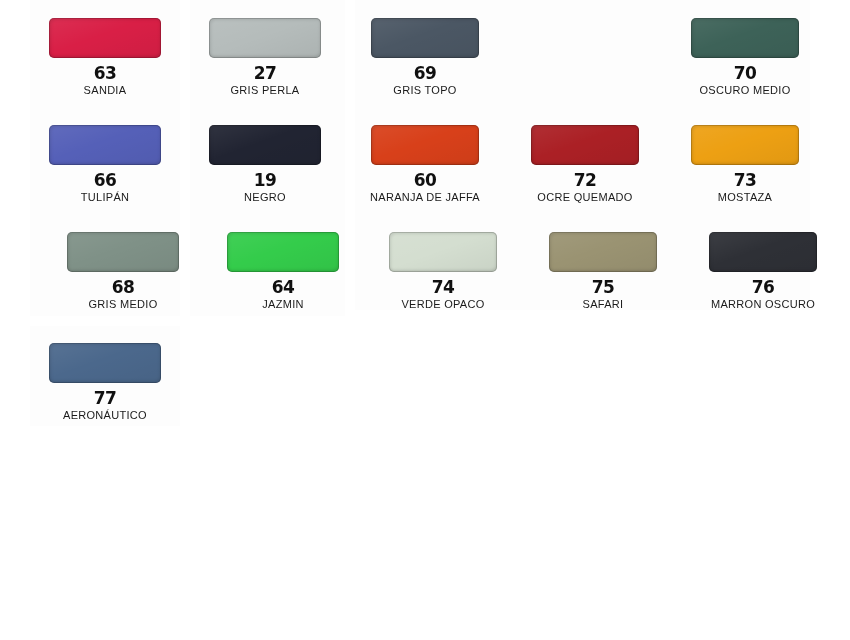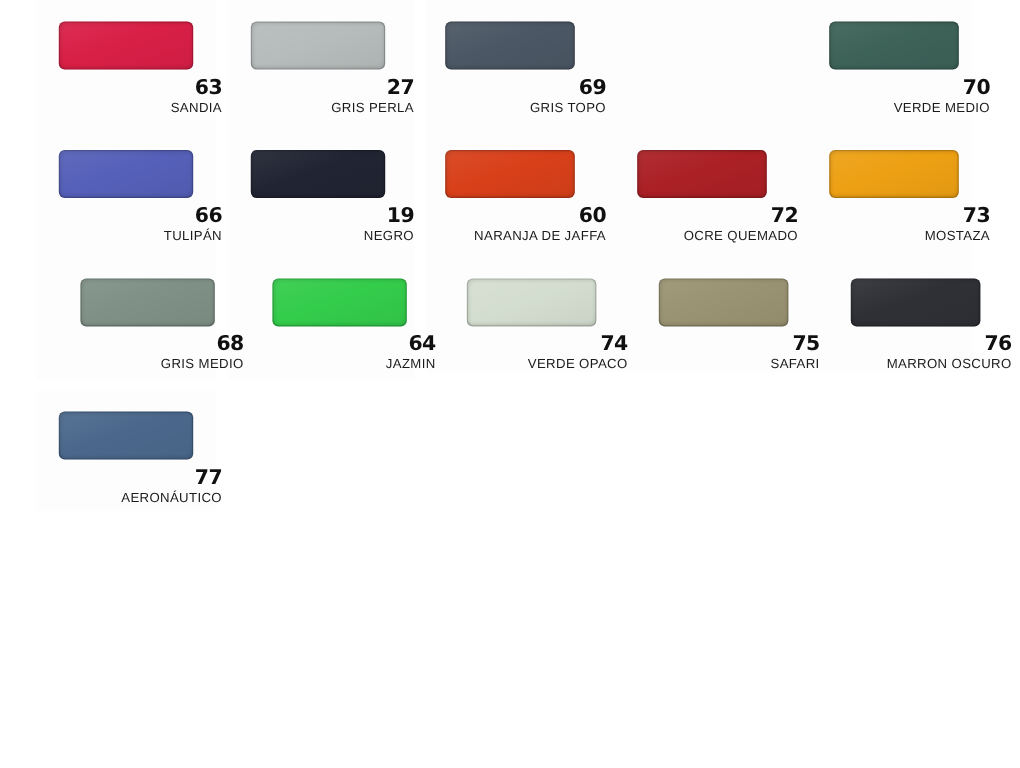--- a/index.html
+++ b/index.html
@@ -43,21 +43,21 @@
   .row-1 { top: 10px; }
   .row-2 { top: 117px; }
   .row-3 { top: 224px; margin-left: 18px; }
   .row-4 { top: 335px; }
 
   .cell {
     position: absolute;
     top: 0;
     width: 160px;
     height: 104px;
-    text-align: right;
+    text-align: center;
   }
   .cell.c-0 { left: 25px; }
   .cell.c-1 { left: 185px; }
   .cell.c-2 { left: 345px; }
   .cell.c-3 { left: 505px; }
   .cell.c-4 { left: 665px; }
 
   .chip {
     width: 112px;
     height: 40px;
@@ -126,21 +126,21 @@
       <div class="cname">GRIS PERLA</div>
     </div>
     <div class="cell c-2">
       <div class="chip narrow" style="background-color: rgb(75, 87, 100);"></div>
       <div class="code">69</div>
       <div class="cname">GRIS TOPO</div>
     </div>
     <div class="cell c-4">
       <div class="chip narrow" style="background-color: rgb(61, 98, 88);"></div>
       <div class="code">70</div>
-      <div class="cname">VERDE MEDIO</div>
+      <div class="cname">OSCURO MEDIO</div>
     </div>
   </div>
 
   <div class="grid-row row-2">
     <div class="cell c-0">
       <div class="chip" style="background-color: rgb(85, 96, 184);"></div>
       <div class="code">66</div>
       <div class="cname">TULIPÁN</div>
     </div>
     <div class="cell c-1">

